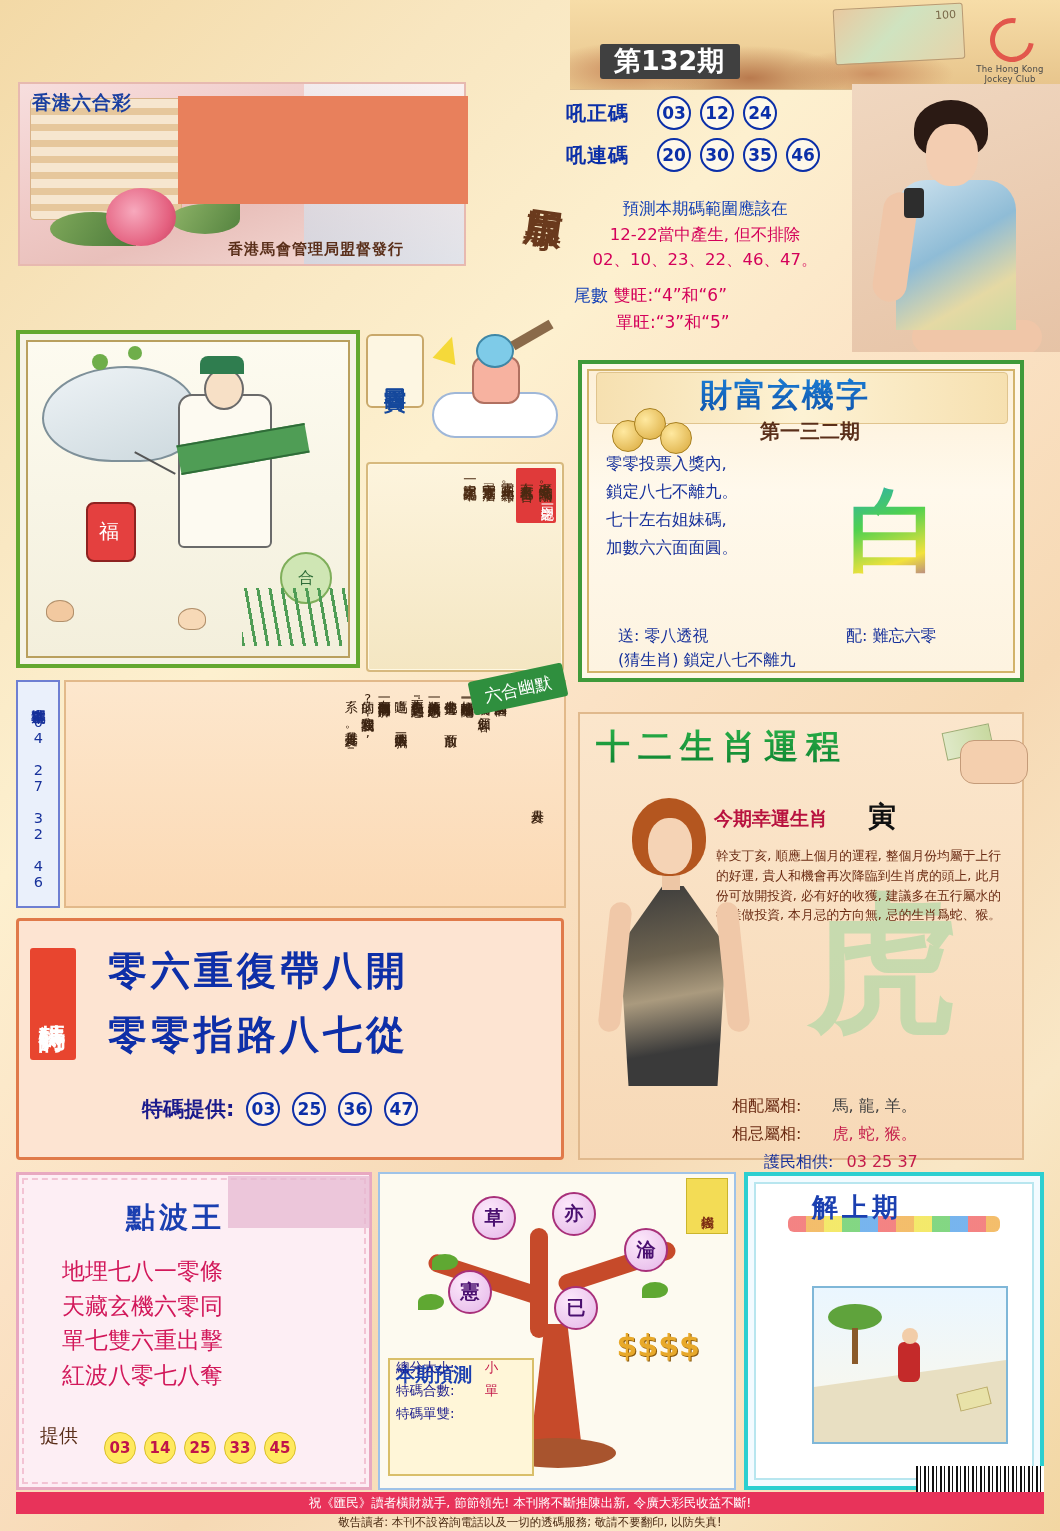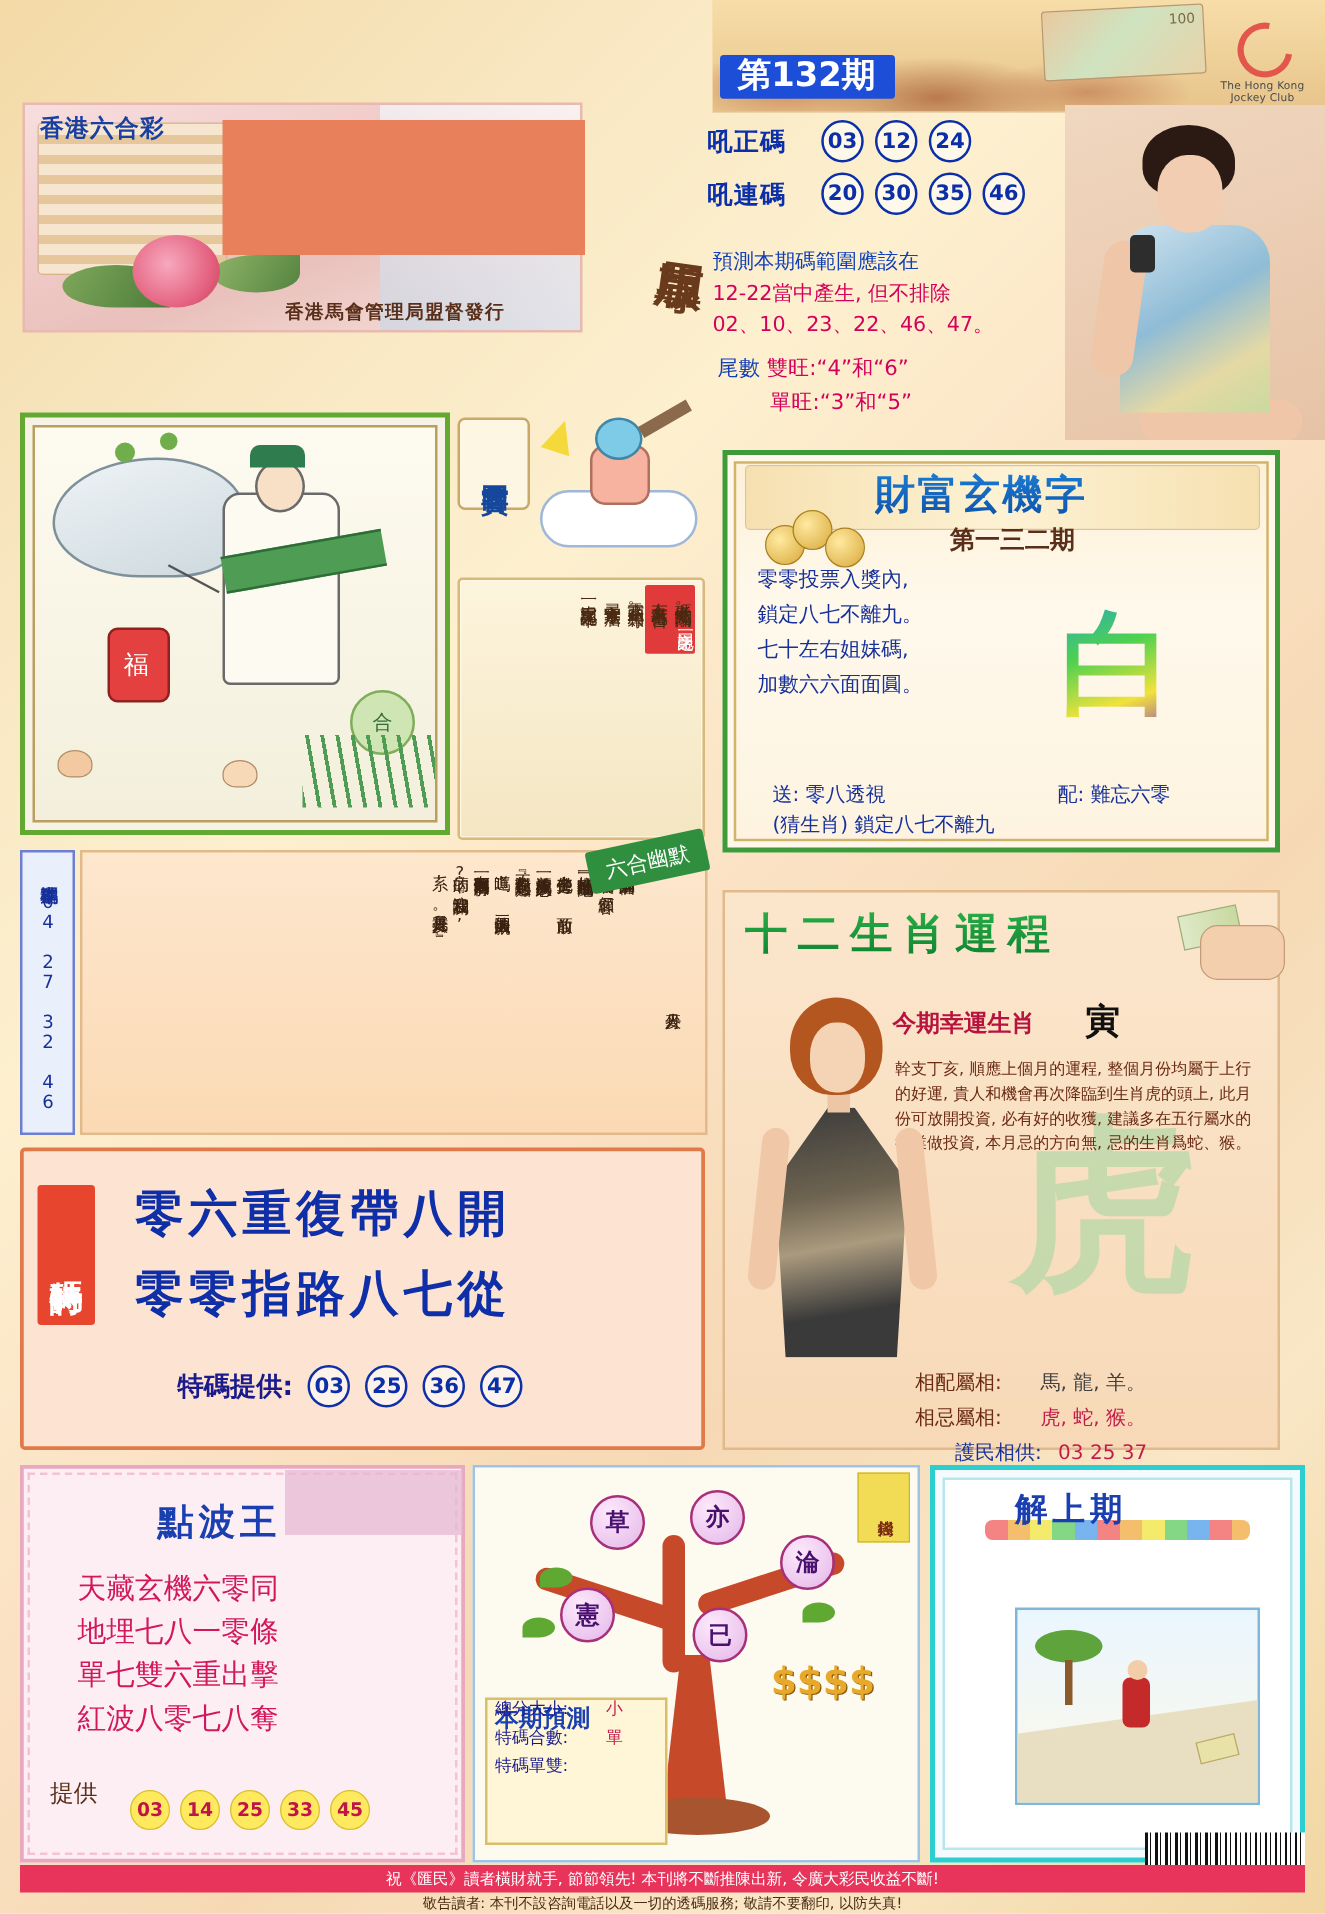--- a/index.html
+++ b/index.html
@@ -23,21 +23,21 @@
        radial-gradient(ellipse 120px 36px at 300px 74px,#cd9263,transparent 70%),
        linear-gradient(180deg,#f7dda8,#e7c48b);}
   #money-note{right:96px;top:6px;width:130px;height:56px;
      background:linear-gradient(135deg,#e9c9a0,#cfe3c0 45%,#e7d3a9);
      border:1px solid #b79a74;border-radius:3px;transform:rotate(-3deg);}
   #money-note:after{content:"100";position:absolute;right:6px;top:4px;font-size:11px;color:#7a6a4a;}
   #hkjc-logo{right:8px;top:18px;width:84px;height:54px;}
   #hkjc-logo .mark{width:34px;height:34px;border:5px solid #e2574c;border-radius:50%;
      border-right-color:transparent;transform:rotate(-35deg);margin-left:22px;}
   #hkjc-logo .txt{font-size:8.5px;color:#4a4a4a;text-align:center;margin-top:2px;letter-spacing:.2px;}
-  #issue-tab{left:576px;top:44px;padding:3px 16px 5px 14px;background:#1d4ed8;color:#fff;
+  #issue-tab{left:600px;top:44px;padding:3px 16px 5px 14px;background:#404040;color:#fff;
      font-size:27px;font-weight:bold;border-radius:3px;line-height:1;}
 
   
   #photo-box{left:18px;top:82px;width:448px;height:184px;border:2px solid #e7b9b0;
      background:linear-gradient(160deg,#f7dede,#efc9c6 40%,#e9c0bb 60%,#f7e2dd);overflow:hidden;}
   #photo-box .cake{position:absolute;left:10px;top:14px;width:150px;height:120px;
      background:repeating-linear-gradient(180deg,#f6e6cf 0 9px,#e6c79c 9px 16px);
      border:1px solid #d8b38a;border-radius:4px;}
   #photo-box .rose{position:absolute;left:86px;top:104px;width:70px;height:58px;border-radius:50%;
      background:radial-gradient(circle at 40% 40%,#f7a9bd,#e4607f 65%,#c33e5d);}
@@ -54,21 +54,21 @@
   
   #special-edition{left:492px;top:178px;width:66px;height:168px;
      font-size:38px;font-weight:bold;color:#6a3a1d;transform:rotate(8deg);line-height:1.04;}
 
   
   #numbers-block{left:566px;top:96px;width:320px;height:96px;}
   .num-row{display:flex;align-items:center;gap:9px;margin-bottom:8px;}
   .num-label{font-size:20px;font-weight:bold;color:#0b2fa8;letter-spacing:1px;width:82px;}
   .ball{width:30px;height:30px;border-radius:50%;border:2px solid #0b2fa8;color:#0b2fa8;
      font-size:17px;font-weight:bold;display:flex;align-items:center;justify-content:center;background:#ffffff90;}
-  #forecast-text{left:570px;top:196px;width:330px;font-size:16.5px;line-height:1.55;color:#d4005a;text-align:left;}
+  #forecast-text{left:540px;top:196px;width:330px;font-size:16.5px;line-height:1.55;color:#d4005a;text-align:center;}
   #forecast-text .blue{color:#123fb5;}
   #tail-block{left:574px;top:282px;width:330px;font-size:17px;line-height:1.6;color:#123fb5;}
   #tail-block .w{color:#d4005a;}
 
   
   #model-top{left:852px;top:84px;width:208px;height:268px;overflow:hidden;}
   #model-top .bg{position:absolute;inset:0;background:linear-gradient(160deg,#f0d7c0,#e6c3a6);}
   #model-top .hair{position:absolute;left:62px;top:16px;width:74px;height:58px;border-radius:50% 50% 40% 40%;background:#2b1a14;}
   #model-top .face{position:absolute;left:74px;top:40px;width:52px;height:62px;border-radius:45%;background:#f3cdb1;}
   #model-top .body{position:absolute;left:44px;top:96px;width:120px;height:150px;border-radius:30px 30px 0 0;
@@ -425,22 +425,22 @@
   <span>護民相供:</span>
   <span style="color:#c41b4a;margin-left:8px">03 25 37</span>
 </div>
 
 <div class="abs" id="dian-box">
   <div id="dian-deco"></div>
 </div>
 <div class="abs" id="dian-bubbles"></div>
 <div class="abs" id="dian-title">點波王</div>
 <div class="abs" id="dian-poem">
+  <div>地埋七八一零條</div>
   <div>天藏玄機六零同</div>
-  <div>地埋七八一零條</div>
   <div>單七雙六重出擊</div>
   <div>紅波八零七八奪</div>
 </div>
 <div class="abs" id="dian-supply-label">提供</div>
 <div class="abs" id="dian-balls">
   <span class="b">03</span>
   <span class="b">14</span>
   <span class="b">25</span>
   <span class="b">33</span>
   <span class="b">45</span>

